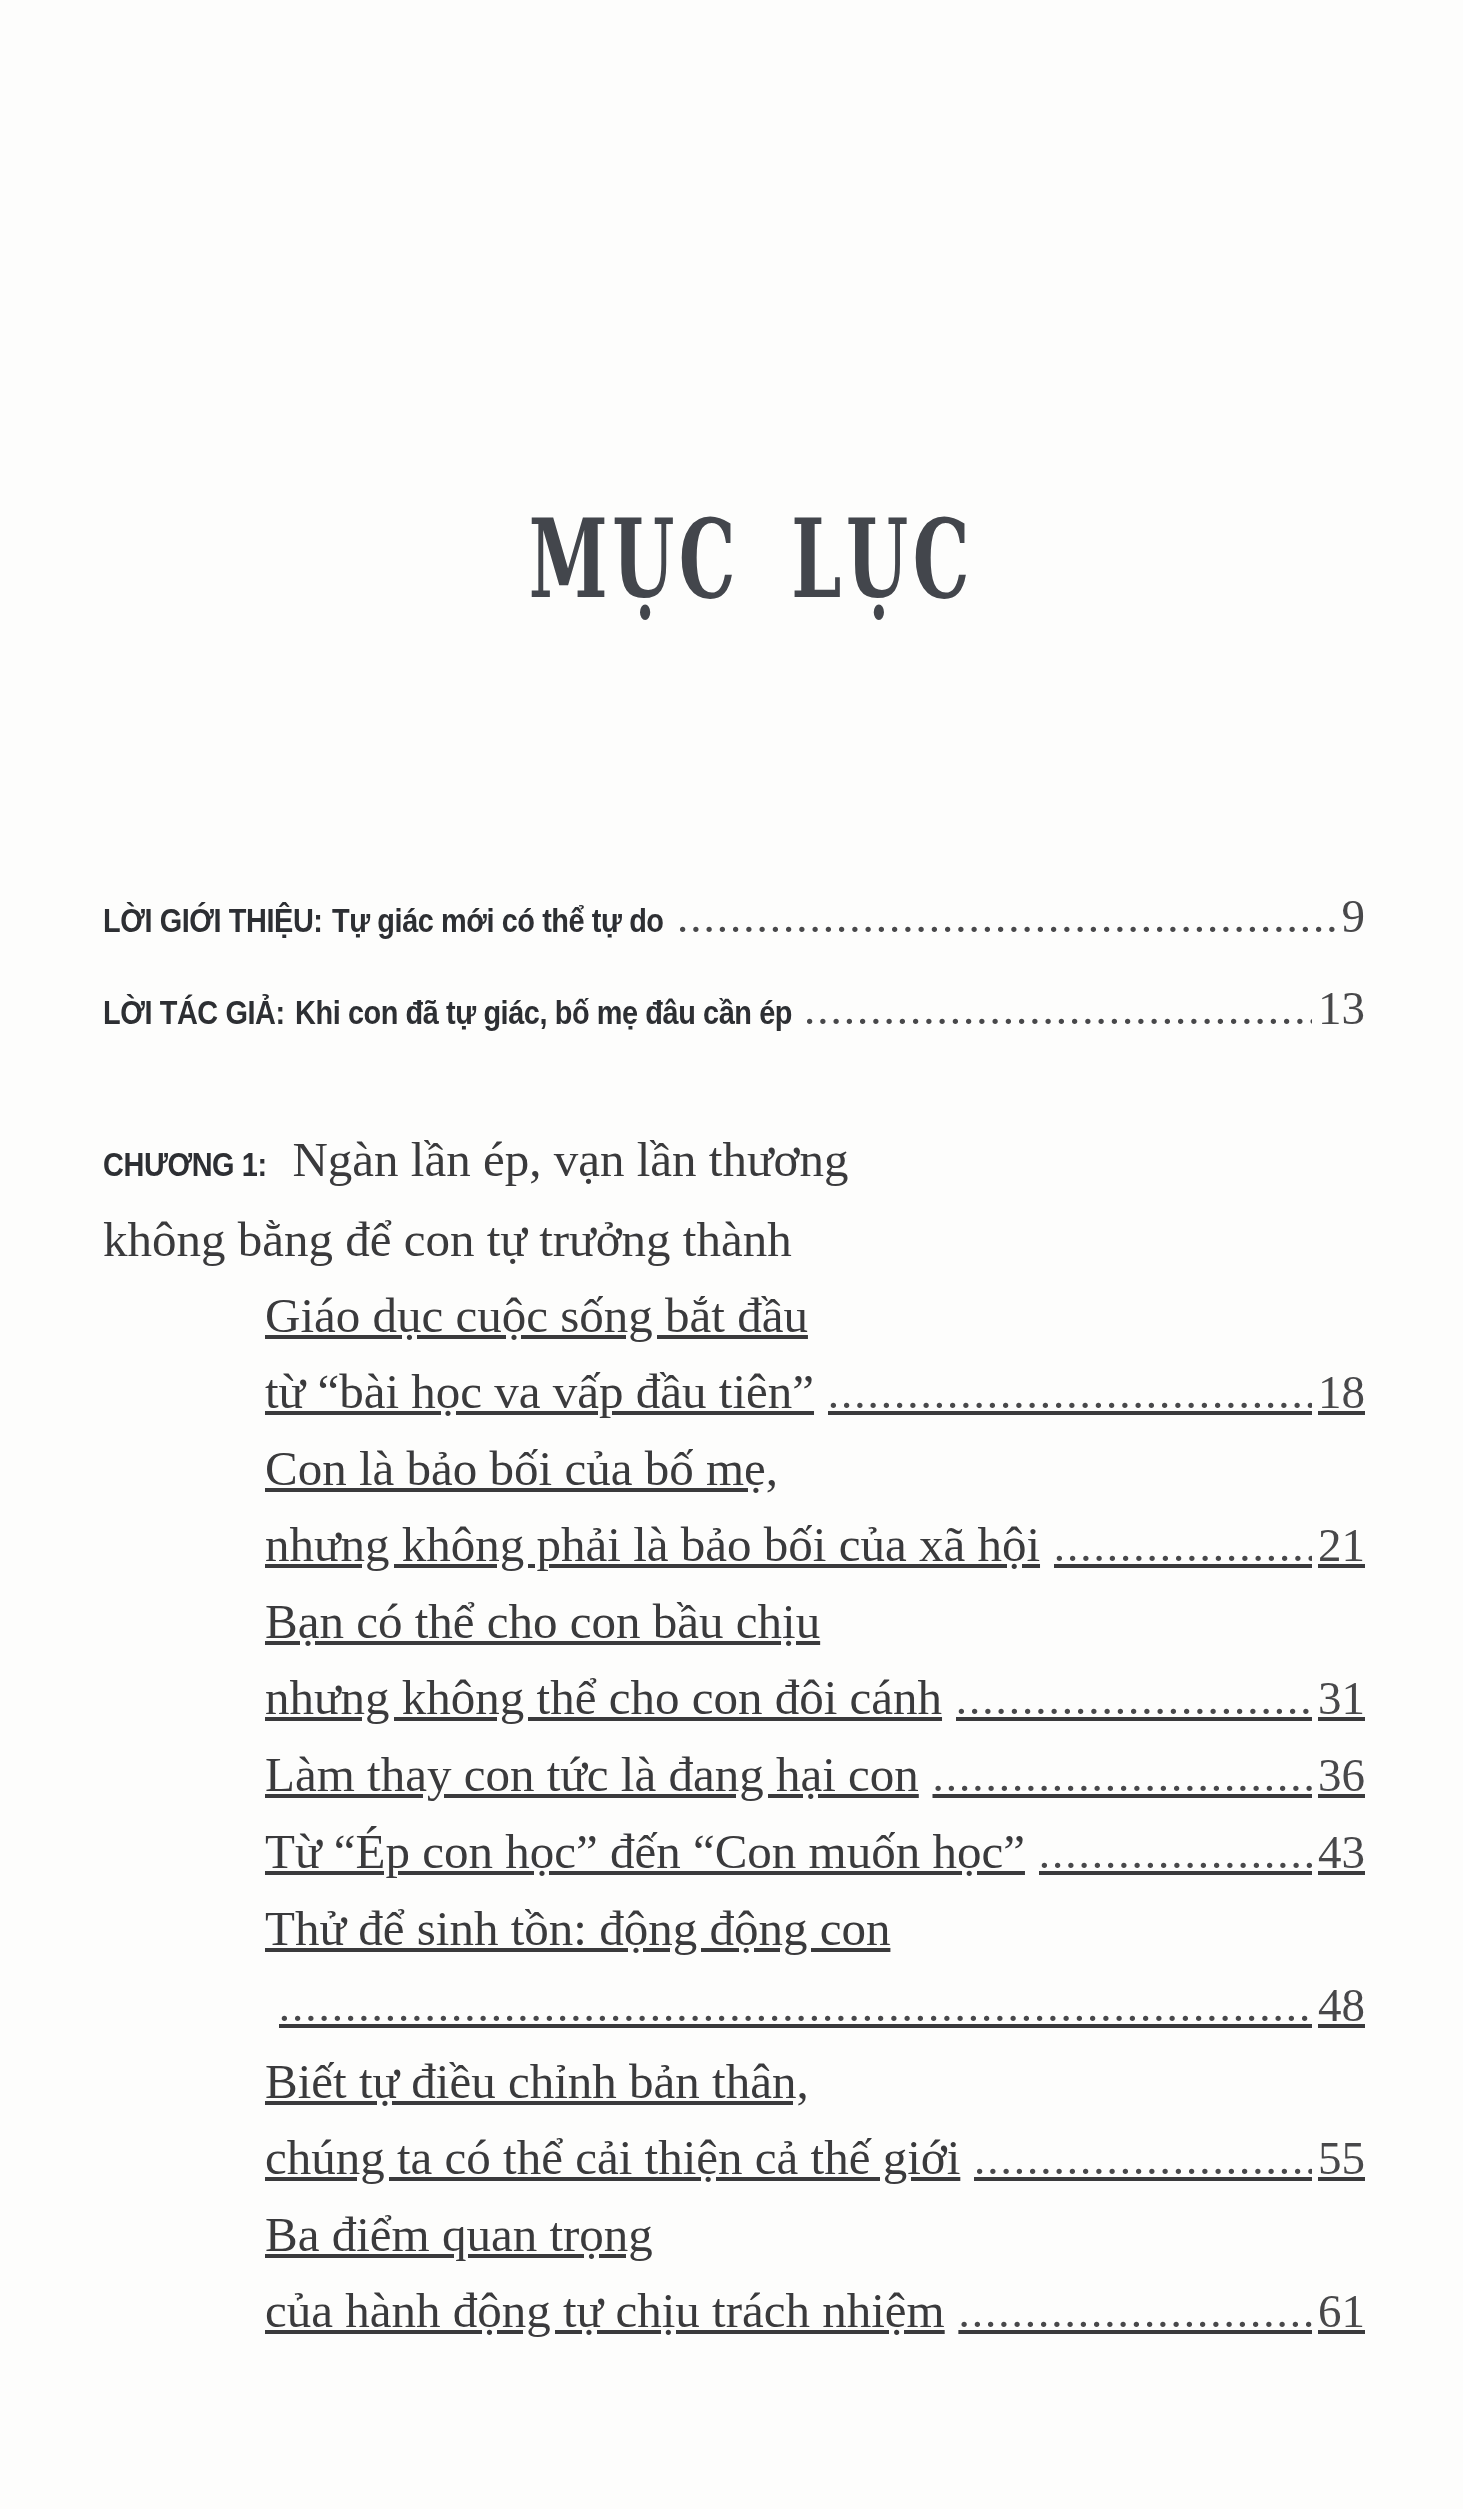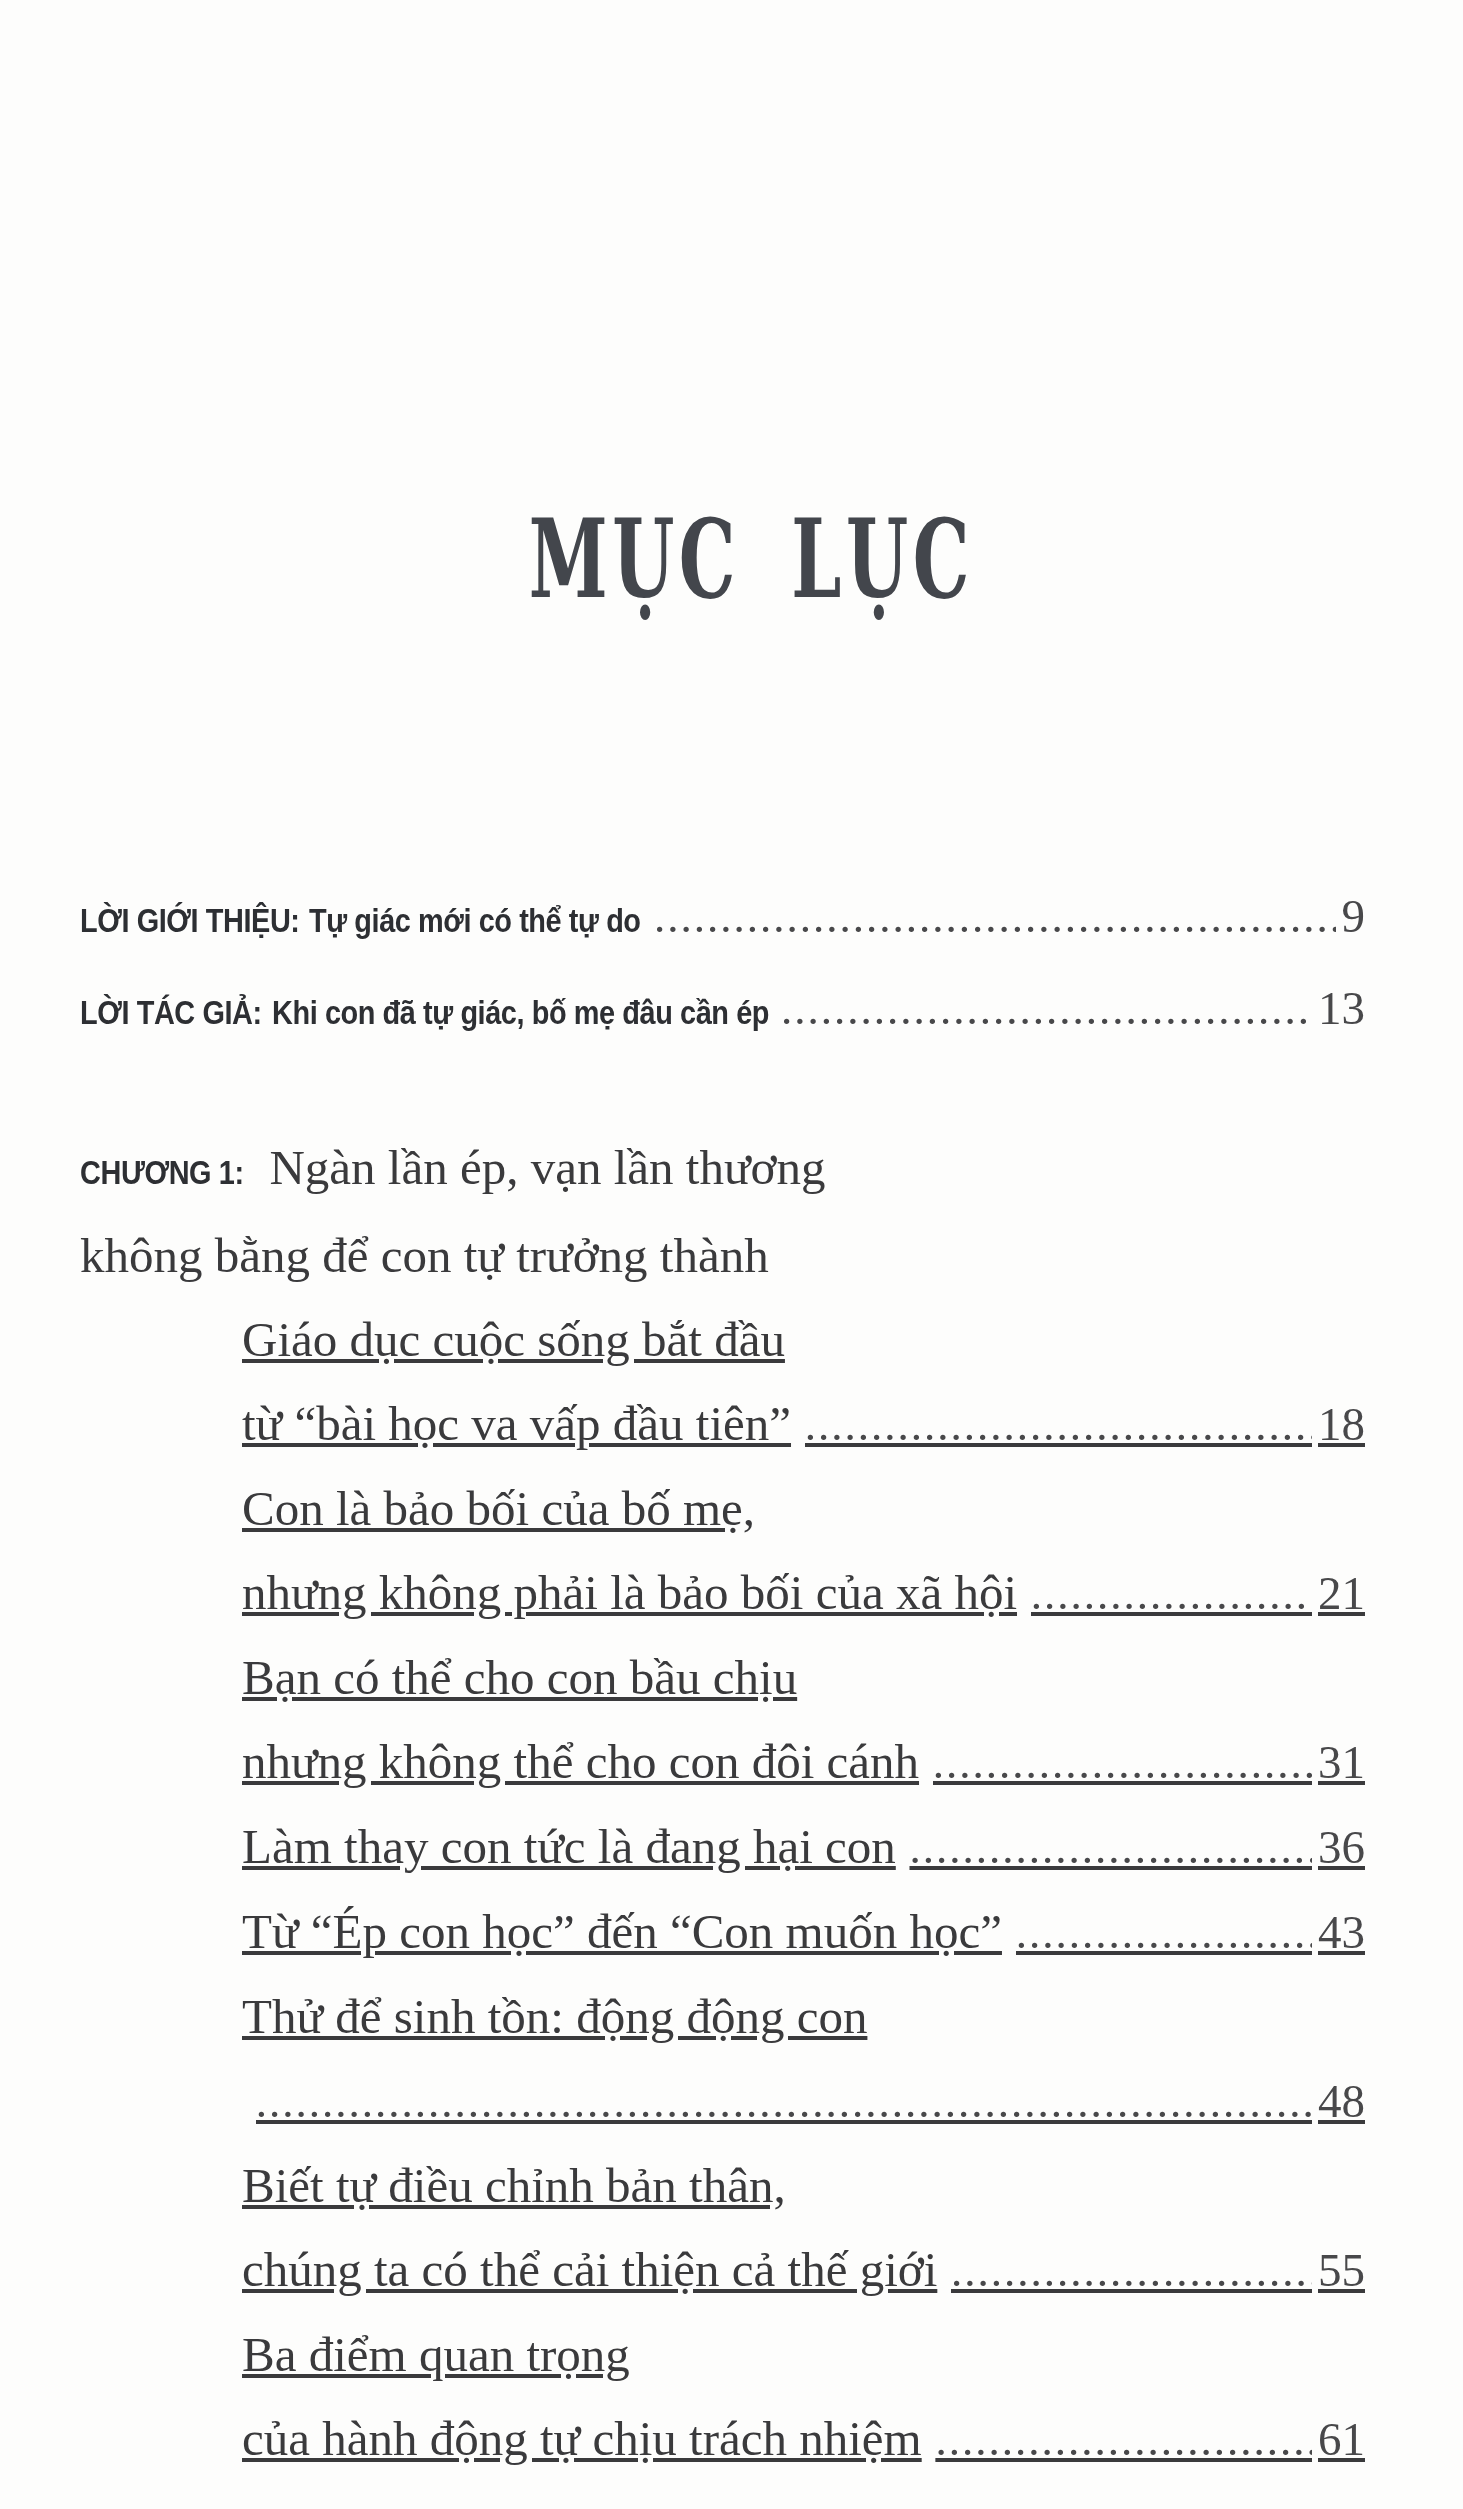--- a/index.html
+++ b/index.html
@@ -32,42 +32,43 @@
     letter-spacing:6.9px;
     word-spacing:33px;
     color:#43464c;
     transform:scaleX(0.66);
     transform-origin:50% 50%;
     white-space:nowrap;
   }
   
   .toc{
     margin-top:279px;
-    padding-left:80px;
+    padding-left:103px;
     padding-right:98px;
   }
   .row{display:flex;align-items:baseline;}
   .head{
     display:inline-block;
     font-family:"Liberation Sans", sans-serif;
     font-weight:700;
     font-size:34px;
     letter-spacing:-0.5px;
     color:#2d2f33;
     transform-origin:0 60%;
     white-space:nowrap;
   }
   .front-row{line-height:49px;margin-bottom:39px;}
   .front-row:last-of-type{margin-bottom:0;}
   .head-text{margin-left:9.8px;}
   .line{
     font-size:49px;
-    line-height:84px;
+    line-height:68px;
     color:#3a3a3c;
     white-space:nowrap;
+    margin-top:8px;
   }
   .chapter-block{margin-top:89px;}
   .serif-inline{margin-left:13.7px;}
   .sub{padding-left:162px;text-decoration:underline;}
   .leader{
     flex:1 1 0;
     min-width:0;
     overflow:hidden;
     white-space:nowrap;
     font-family:"Liberation Serif", serif;

